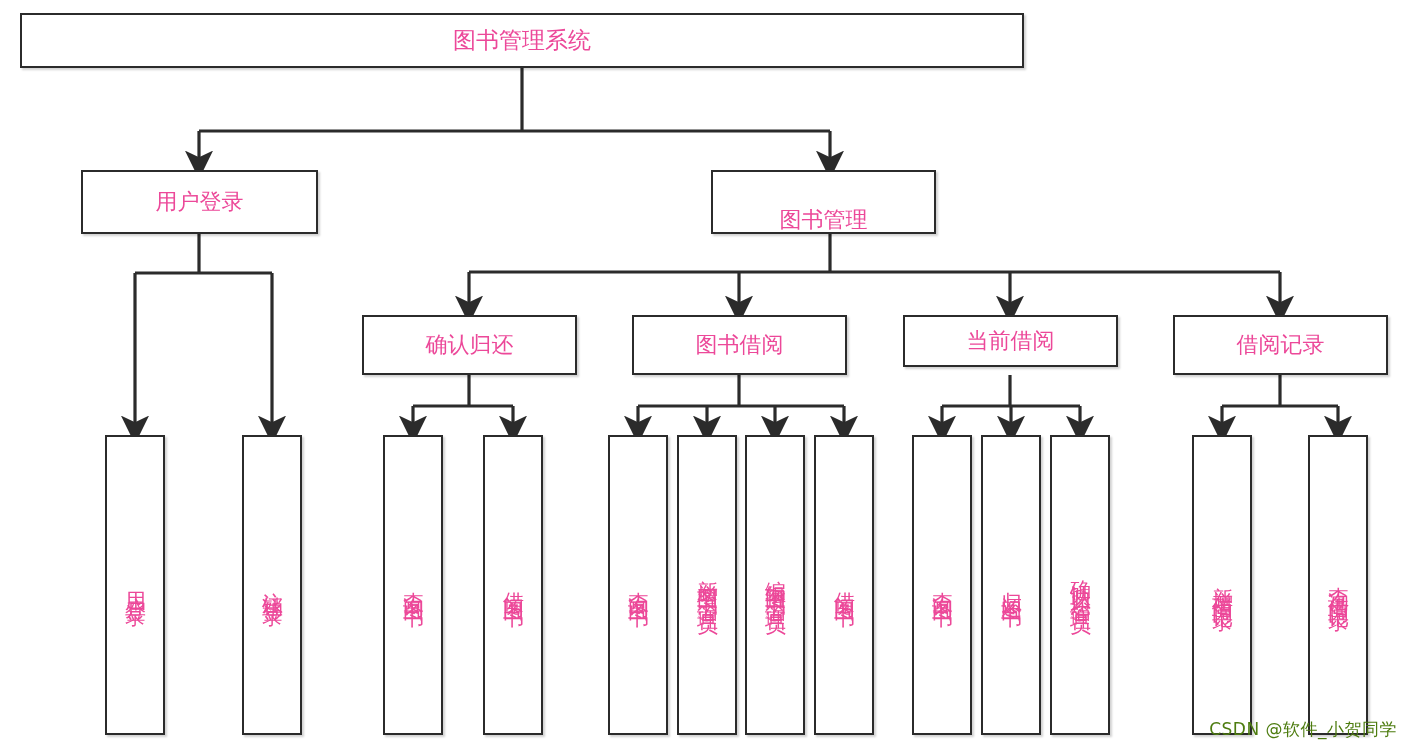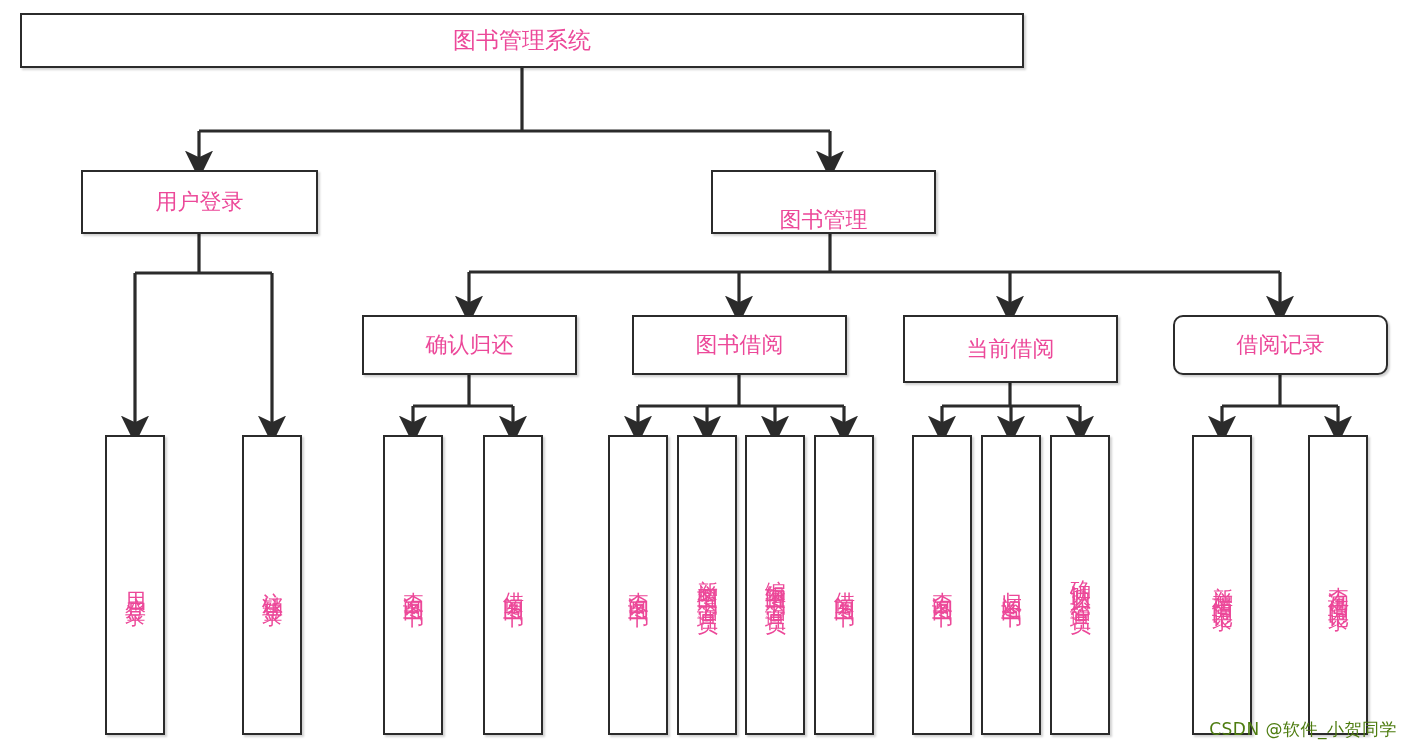--- a/index.html
+++ b/index.html
@@ -138,24 +138,24 @@
   <div class="node-box node-l1" style="left:711px; top:170px; width:225px; height:64px;align-items:flex-end;">
     <span class="node-label">图书管理</span>
   </div>
 
   <div class="node-box node-l2" style="left:362px; top:315px; width:215px; height:60px;">
     <span class="node-label">确认归还</span>
   </div>
   <div class="node-box node-l2" style="left:632px; top:315px; width:215px; height:60px;">
     <span class="node-label">图书借阅</span>
   </div>
-  <div class="node-box node-l2" style="left:903px; top:315px; width:215px; height:68px;">
+  <div class="node-box node-l2" style="left:903px; top:315px; width:215px; height:52px;">
     <span class="node-label">当前借阅</span>
   </div>
-  <div class="node-box node-l2" style="left:1173px; top:315px; width:215px; height:60px;border-radius:10px;">
+  <div class="node-box node-l2" style="left:1173px; top:315px; width:215px; height:60px;">
     <span class="node-label">借阅记录</span>
   </div>
 
   <div class="node-box node-leaf" style="left:105px; top:435px; width:60px; height:300px;">
     <span class="node-label">用户登录</span>
   </div>
   <div class="node-box node-leaf" style="left:242px; top:435px; width:60px; height:300px;">
     <span class="node-label">注销登录</span>
   </div>
 

